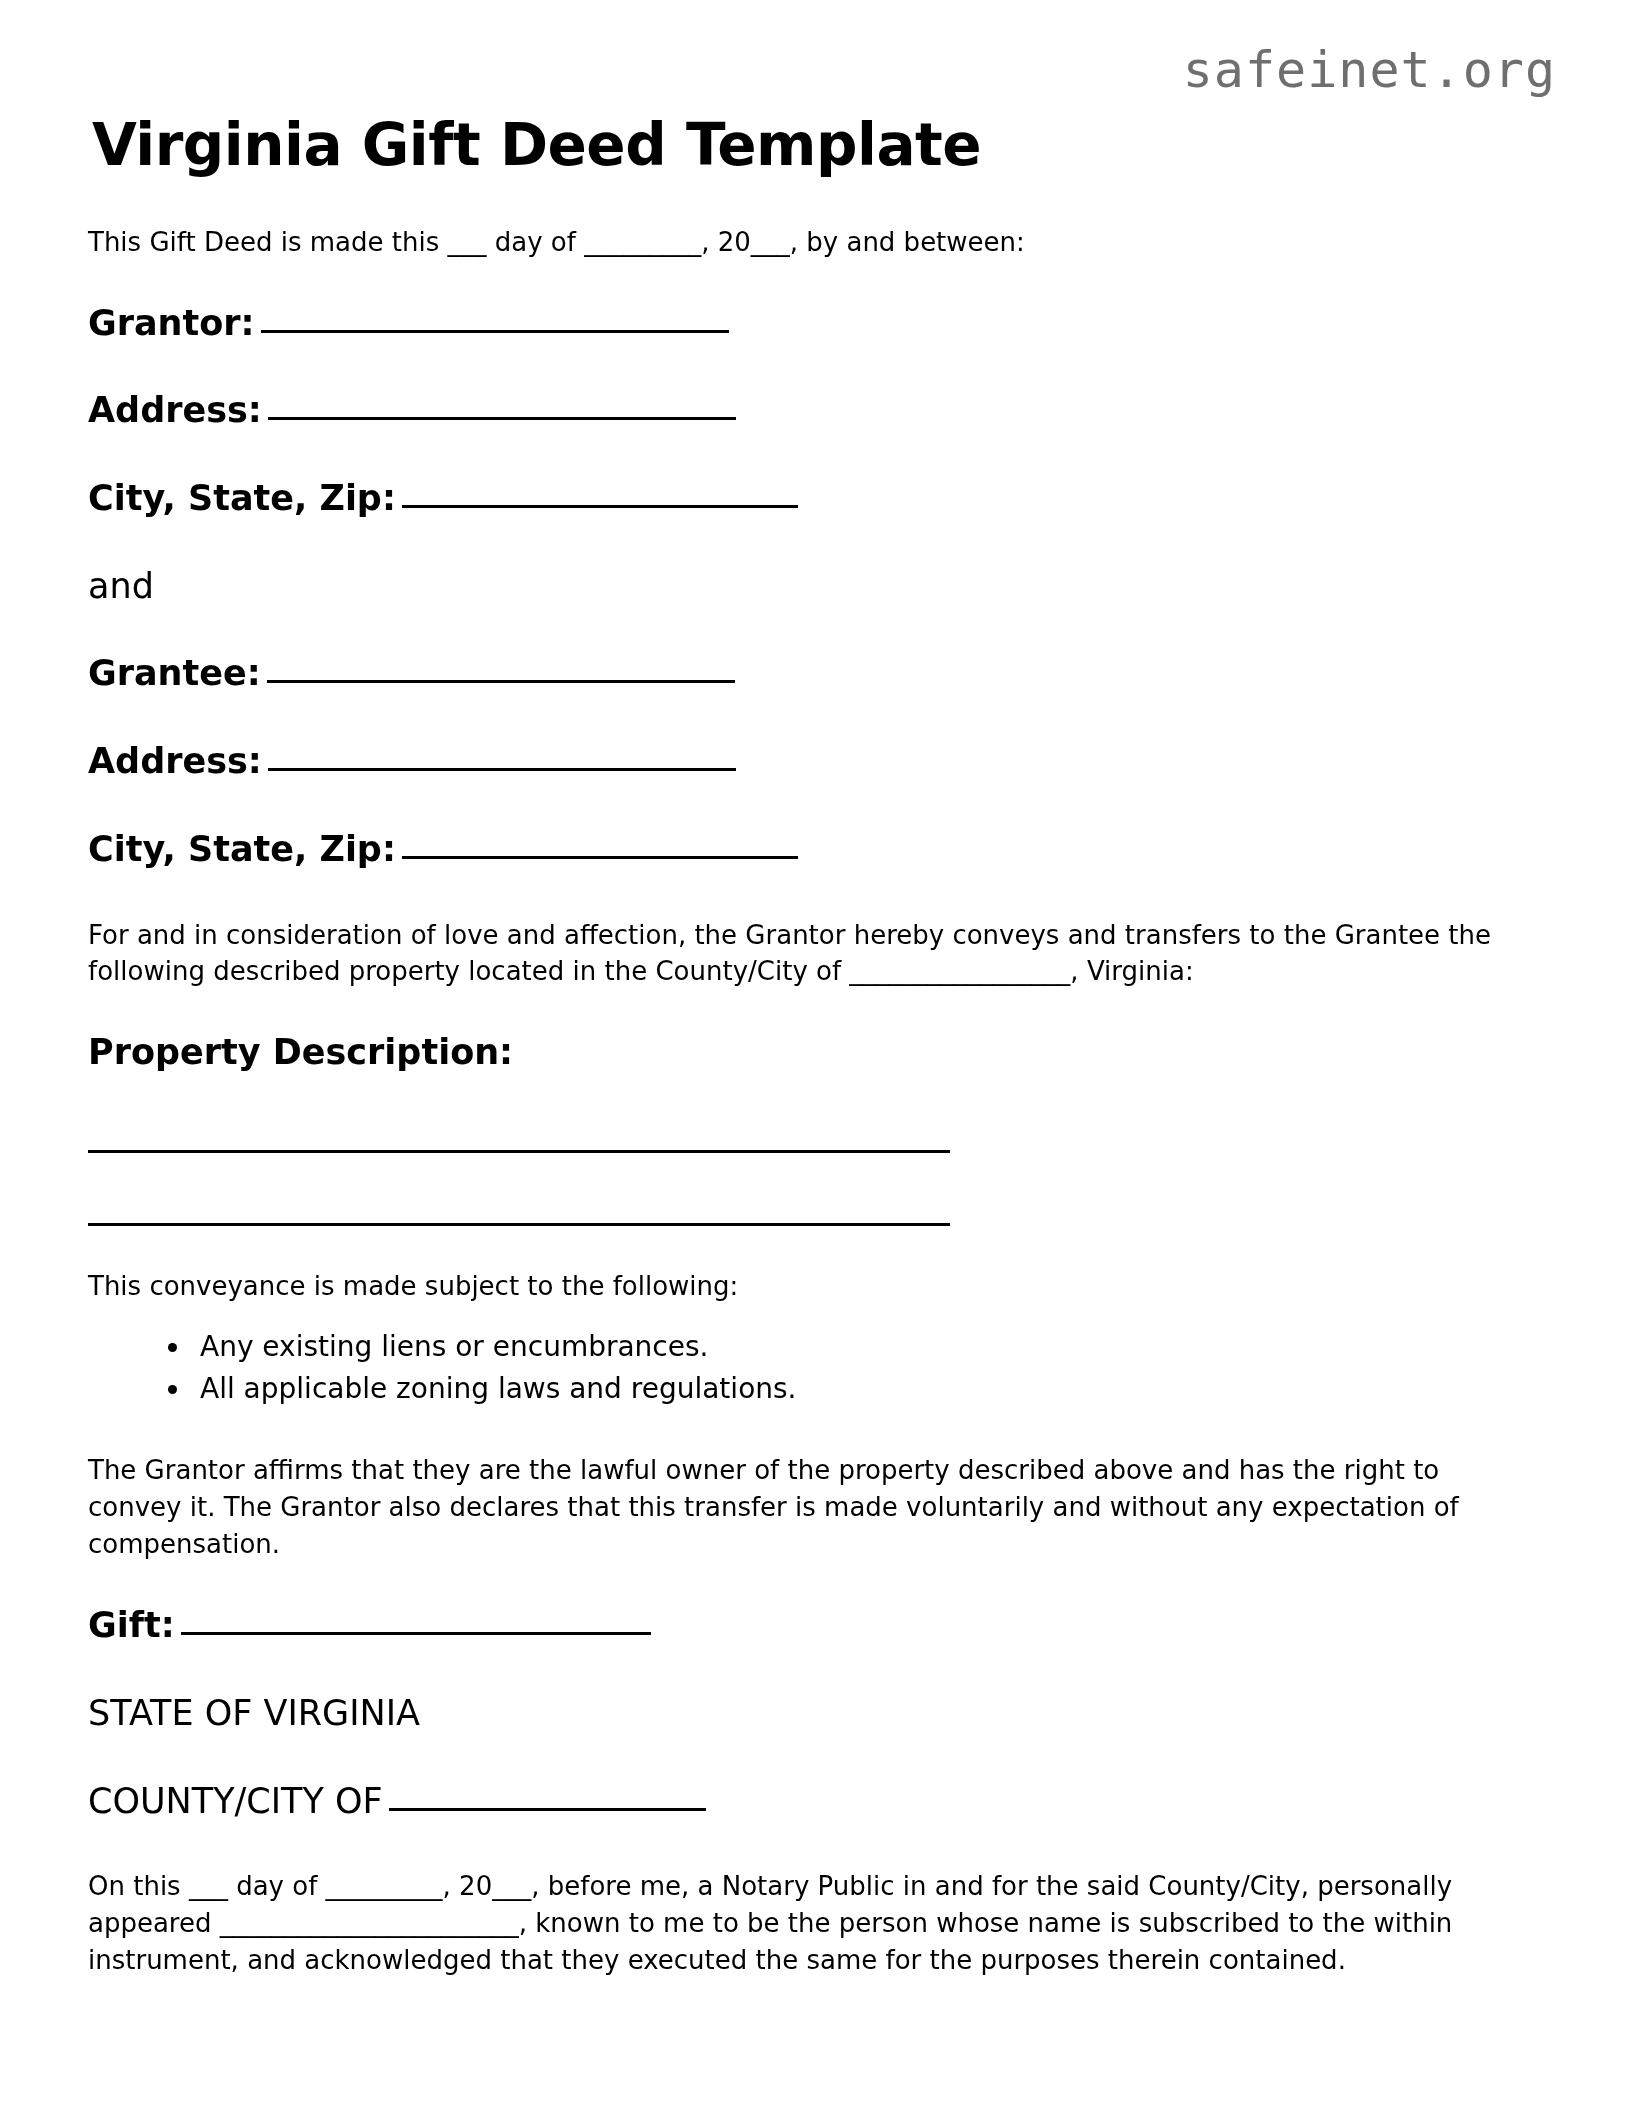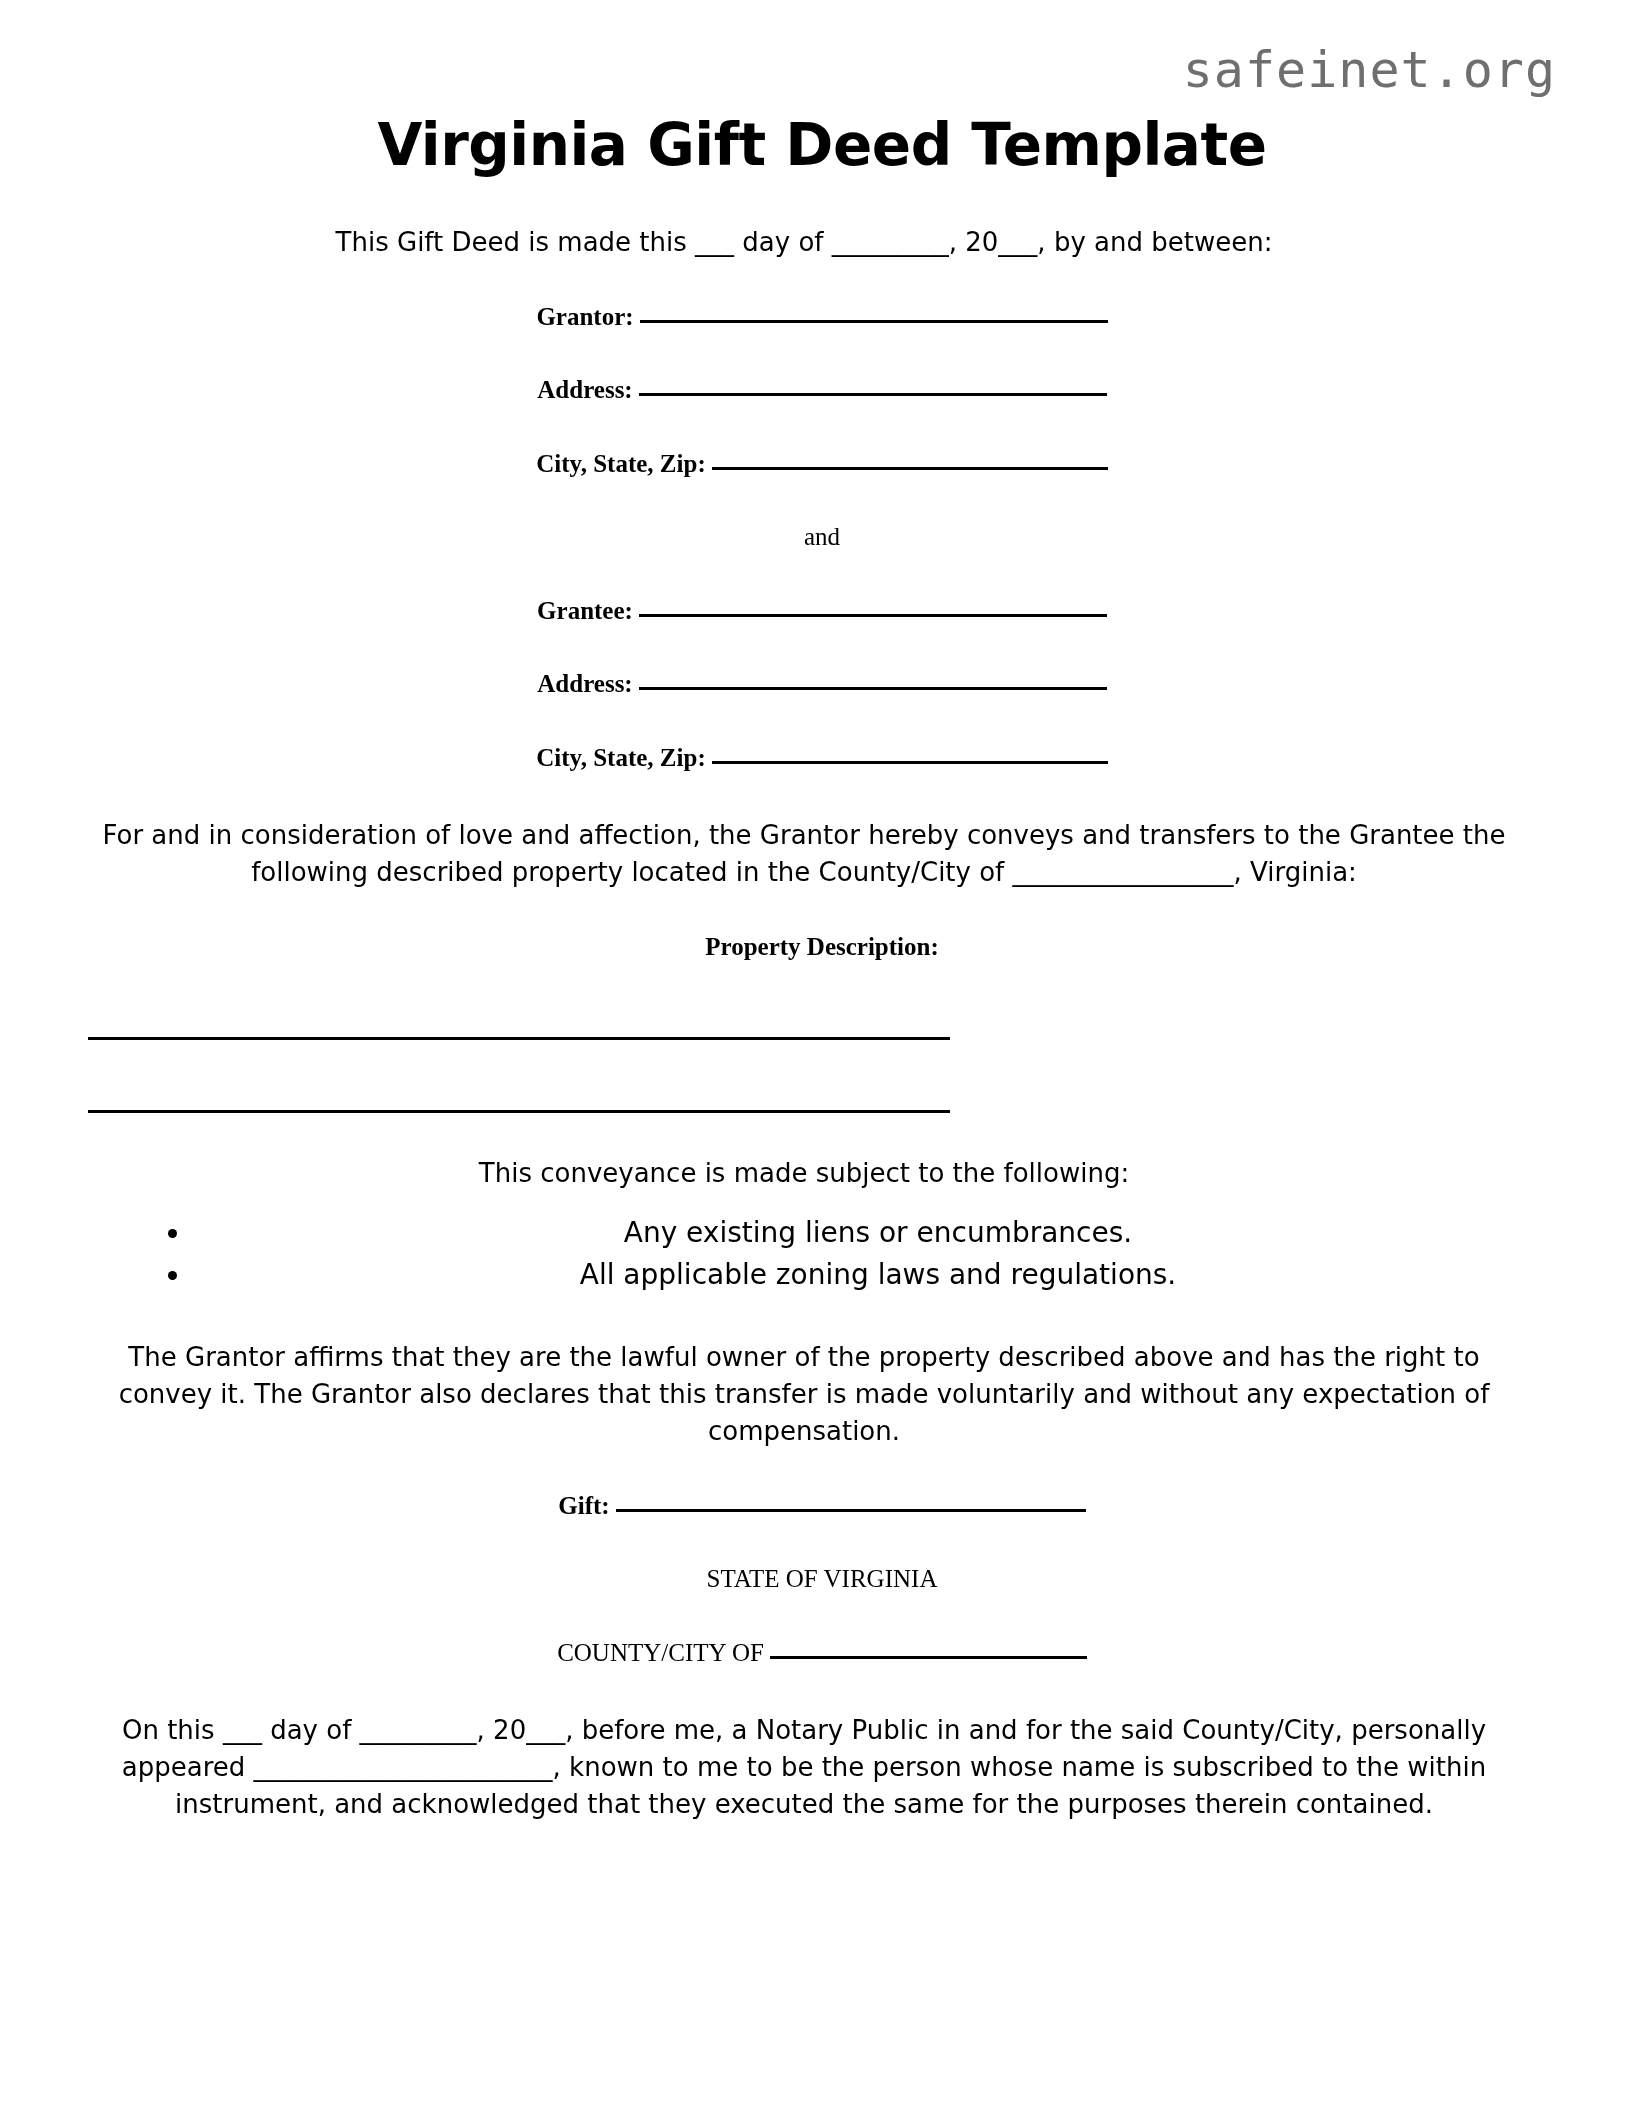--- a/index.html
+++ b/index.html
@@ -16,21 +16,20 @@
     overflow: hidden;
   }
   .page {
     position: absolute;
     top: 0; left: 0;
     width: 1644px;
     height: 1679px;
     background: #ffffff;
     box-sizing: border-box;
     padding: 0 88px 0 88px;
-    text-align: center;
   }
   .watermark {
     position: absolute;
     top: 45px;
     right: 88px;
     font-family: "DejaVu Sans Mono", monospace;
     font-size: 50px;
     letter-spacing: 1px;
     color: #6f6f6f;
     line-height: 1;
@@ -47,23 +46,22 @@
   p.para {
     margin: 0;
     padding-top: 42px;
     font-size: 26px;
     line-height: 1.42;
     max-width: 1432px;
   }
   .field-row {
     margin: 0;
     padding-top: 38px;
-    font-size: 25px;
+    font-size: 35px;
     line-height: 1.42;
-    font-family: Liberation Serif, serif;
   }
   .field-label {
     font-weight: bold;
   }
   .rule {
     display: inline-block;
     border-bottom: 3px solid #000;
     vertical-align: 2px;
     margin-left: 6px;
   }

